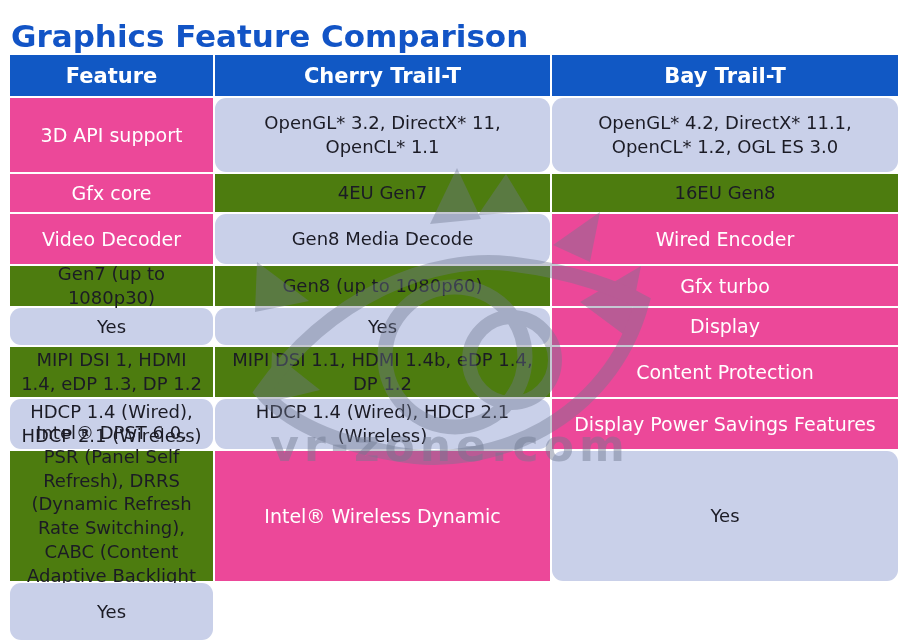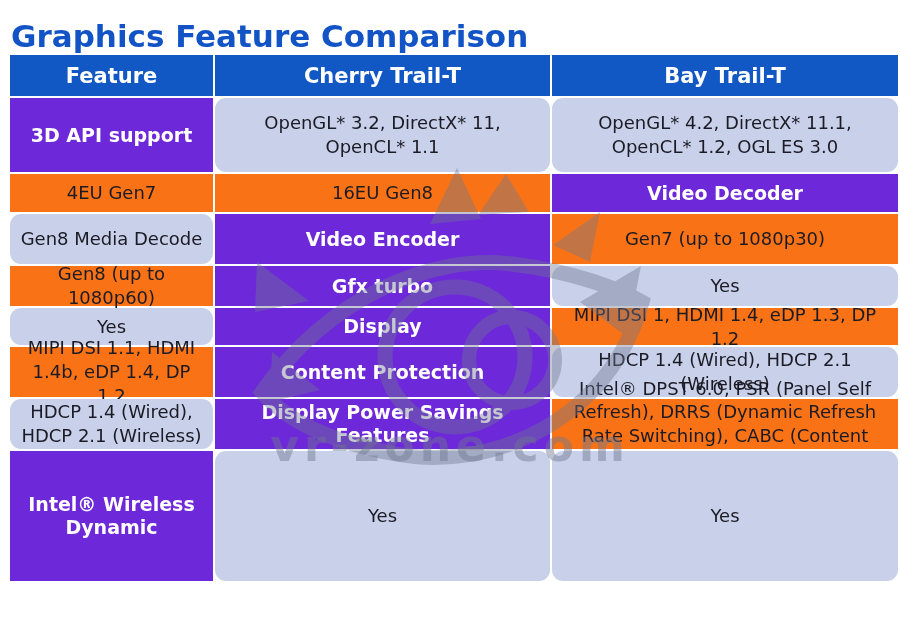--- a/index.html
+++ b/index.html
@@ -22,57 +22,58 @@
   }
   .cell{
     display:flex;align-items:center;justify-content:center;
     text-align:center;
   }
   .hcell{
     background:#1158C4;color:#ffffff;
     font-size:21px;font-weight:bold;
   }
   .fcell{
-    background:#6d28d9;color:#ffffff;
-    font-size:19px;font-weight:bold;line-height:1.2;
+    background:#ec4899;color:#ffffff;
+    font-size:19px;font-weight:normal;line-height:1.2;
     padding:0 4px;
   }
   .dcell{
     color:#1B1B25;font-size:18px;line-height:1.32;
     padding:0 8px;
   }
   .dark{background:#C9D0E9;border-radius:11px;}
-  .light{background:#f97316;}
+  .light{background:#4d7c0f;}
   .watermark{
     position:absolute;left:0;top:0;width:900px;height:643px;
     pointer-events:none;
   }
 </style>
 </head>
 <body>
 
 <div class="slide-title">Graphics Feature Comparison</div>
 
 <div class="cmp-table">
 
   <div class="cell hcell">Feature</div>
   <div class="cell hcell">Cherry Trail-T</div>
   <div class="cell hcell">Bay Trail-T</div>
 
   <div class="cell fcell">3D API support</div>
   <div class="cell dcell dark">OpenGL* 3.2, DirectX* 11, OpenCL* 1.1</div>
   <div class="cell dcell dark">OpenGL* 4.2, DirectX* 11.1, OpenCL* 1.2, OGL ES 3.0</div>
 
+  <div class="cell fcell">Gfx core</div>
   <div class="cell dcell light">4EU Gen7</div>
   <div class="cell dcell light">16EU Gen8</div>
 
   <div class="cell fcell">Video Decoder</div>
   <div class="cell dcell dark">Gen8 Media Decode</div>
 
-  <div class="cell fcell">Video Encoder</div>
+  <div class="cell fcell">Wired Encoder</div>
   <div class="cell dcell light">Gen7 (up to 1080p30)</div>
   <div class="cell dcell light">Gen8 (up to 1080p60)</div>
 
   <div class="cell fcell">Gfx turbo</div>
   <div class="cell dcell dark">Yes</div>
   <div class="cell dcell dark">Yes</div>
 
   <div class="cell fcell">Display</div>
   <div class="cell dcell light">MIPI DSI 1, HDMI 1.4, eDP 1.3, DP 1.2</div>
   <div class="cell dcell light">MIPI DSI 1.1, HDMI 1.4b, eDP 1.4, DP 1.2</div>

